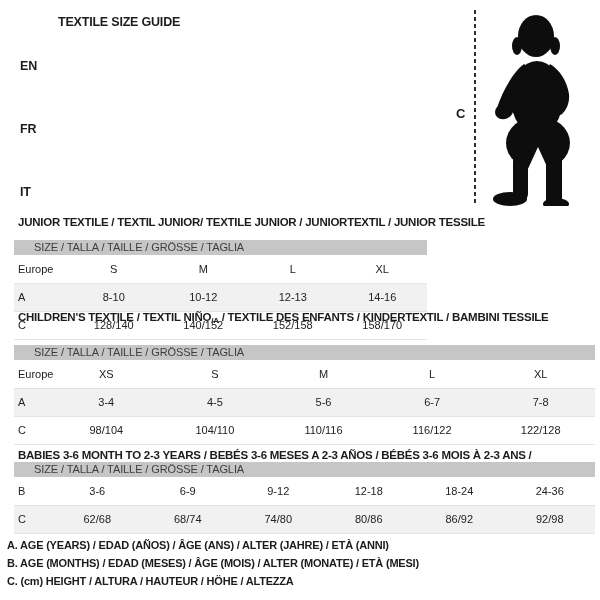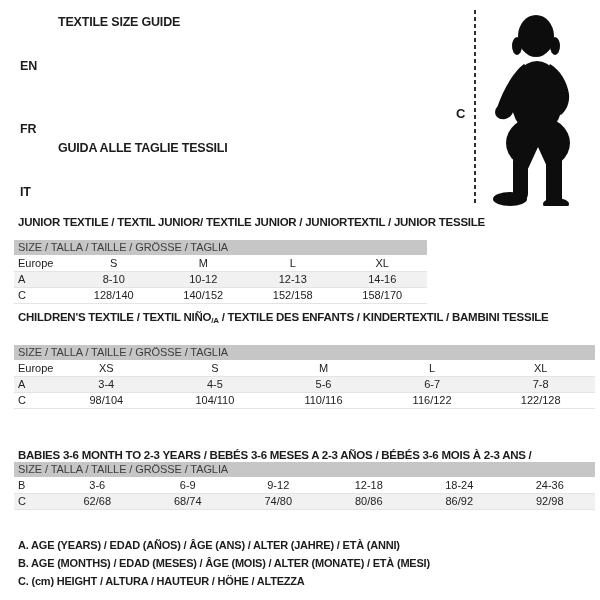--- a/index.html
+++ b/index.html
@@ -35,50 +35,49 @@
 
   
   table.size-table {
     position:absolute; left:14px;
     border-collapse:collapse; table-layout:fixed;
     font-size:11px; color:#222;
   }
   .size-table th {
     background:#c6c6c6; color:#3d3d3d;
     font-weight:normal; text-align:left; font-size:11px;
-    height:15px; padding:1px 0 1px 4px;
+    height:15px; padding:1px 0 1px 20px;
     border-bottom:1px solid #ffffff;
     letter-spacing:-0.1px;
   }
   .size-table td {
-    text-align:center; height:16px; padding:0;
+    text-align:center; height:28px; padding:0;
     border-bottom:1px solid #e4e4e4;
     white-space:nowrap;
   }
   .size-table td.lbl { text-align:left; padding-left:4px; }
   .size-table tr.shade td { background:#f1f1f1; }
 
   
-  .notes { left:18px; top:536px; }
+  .notes { left:7px; top:536px; }
   .note-line { font-weight:bold; font-size:11px; line-height:18px; letter-spacing:-0.2px; }
 </style>
 </head>
 <body>
 
 <div class="abs lang-list">
   <div class="lang-row">
     <span class="lang-code">EN</span>
     <span class="lang-title">TEXTILE SIZE GUIDE</span>
   </div>
   <div class="lang-row">
     <span class="lang-code">FR</span>
   </div>
   <div class="lang-row">
     <span class="lang-code">IT</span>
-    <span class="lang-title">GUIDA ALLE TAGLIE TESSILI</span>
   </div>
 </div>
 
 <div class="abs dash-line"></div>
 <div class="abs c-label">C</div>
 <svg class="abs baby-svg" width="104" height="200" viewBox="0 0 104 200" aria-hidden="true">
   <g fill="#0d0d0d">
 
     <ellipse cx="31" cy="40" rx="5" ry="9"></ellipse>
     <ellipse cx="69" cy="40" rx="5" ry="9"></ellipse>

